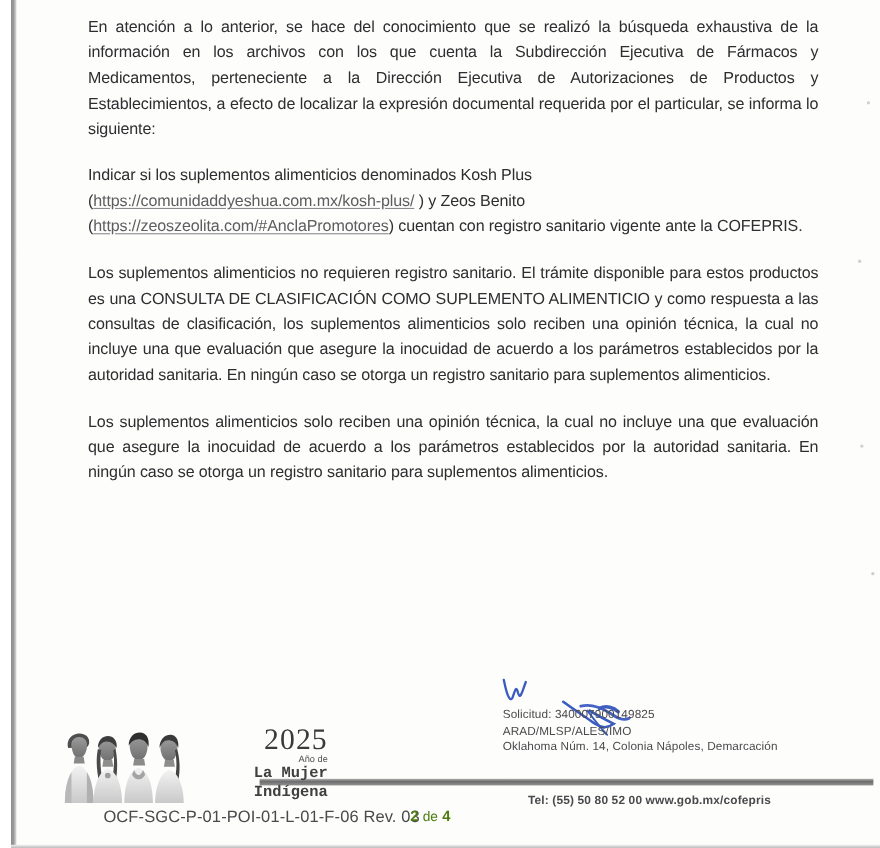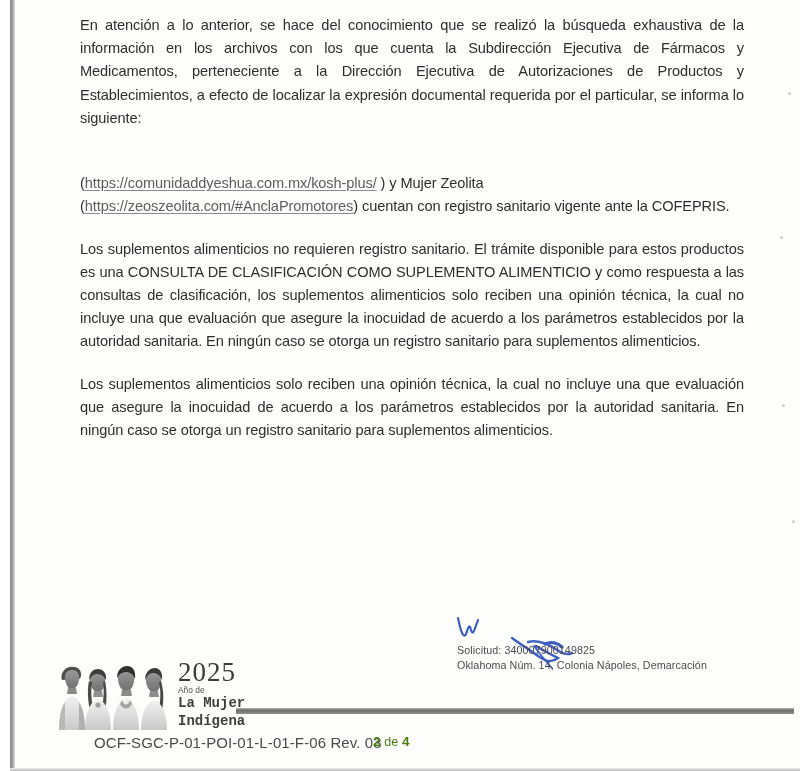--- a/index.html
+++ b/index.html
@@ -125,21 +125,21 @@
     left: 0;
     top: 0;
     width: 120px;
     height: 72px;
   }
   #logo-words {
     position: absolute;
     left: 122px;
     top: 0px;
     width: 120px;
-    text-align: left;
+    text-align: right;
     color: #2f2f31;
   }
   #logo-year {
     font-family: "Liberation Serif", serif;
     font-size: 27px;
     line-height: 28px;
     letter-spacing: 1px;
     color: #3a3a3c;
   }
   #logo-anode {
@@ -194,22 +194,22 @@
   <div class="speck" style="left:770px;top:236px;width:3px;height:3px;"></div>
   <div class="speck" style="left:772px;top:404px;width:3px;height:3px;"></div>
   <div class="speck" style="left:782px;top:520px;width:3px;height:3px;"></div>
   <div class="speck" style="left:93px;top:432px;width:2px;height:2px;"></div>
 
   <div id="body-text">
 
     <p class="para">En atención a lo anterior, se hace del conocimiento que se realizó la búsqueda exhaustiva de la información en los archivos con los que cuenta la Subdirección Ejecutiva de Fármacos y Medicamentos, perteneciente a la Dirección Ejecutiva de Autorizaciones de Productos y Establecimientos, a efecto de localizar la expresión documental requerida por el particular, se informa lo siguiente:</p>
 
     <p class="para nojust">
-      <br>
-      <span>(</span><a class="lnk" href="#">https://comunidaddyeshua.com.mx/kosh-plus/</a><span> ) y Mujer Zeolita</span><br>
+      <span>Indicar si los suplementos alimenticios denominados Kosh Plus</span><br>
+      <span>(</span><a class="lnk" href="#">https://comunidaddyeshua.com.mx/kosh-plus/</a><span> ) y Zeos Benito</span><br>
       <span>(</span><a class="lnk" href="#">https://zeoszeolita.com/#AnclaPromotores</a><span>) cuentan con registro sanitario vigente ante la COFEPRIS.</span>
     </p>
 
     <p class="para">Los suplementos alimenticios no requieren registro sanitario. El trámite disponible para estos productos es una CONSULTA DE CLASIFICACIÓN COMO SUPLEMENTO ALIMENTICIO y como respuesta a las consultas de clasificación, los suplementos alimenticios solo reciben una opinión técnica, la cual no incluye una que evaluación que  asegure la inocuidad  de acuerdo a los parámetros establecidos por la autoridad sanitaria. En ningún caso se otorga un registro sanitario para suplementos alimenticios.</p>
 
 
     <p class="para">Los suplementos alimenticios solo reciben una opinión técnica, la cual no incluye una que evaluación que  asegure la inocuidad  de acuerdo a los parámetros establecidos por la autoridad sanitaria. En ningún caso se otorga un registro sanitario para suplementos alimenticios.</p>
 
   </div>
 
@@ -218,25 +218,27 @@
     <svg id="signature" viewBox="0 0 200 70">
       <path d="M8 8 C10 18, 13 30, 16 24 C18 19, 19 12, 21 20 C23 27, 25 18, 28 10" stroke="#3a5bbf" stroke-width="2.1" fill="none" stroke-linecap="round"></path>
       <path d="M62 28 C70 34, 80 40, 88 46 C94 50, 100 54, 108 48 C100 44, 92 40, 86 36" stroke="#3a5bbf" stroke-width="2.3" fill="none" stroke-linecap="round"></path>
       <path d="M78 32 C86 30, 96 33, 104 38 C110 42, 116 46, 122 43" stroke="#4463c4" stroke-width="2.6" fill="none" stroke-linecap="round"></path>
       <path d="M84 36 C90 44, 96 52, 102 58" stroke="#3a5bbf" stroke-width="1.7" fill="none" stroke-linecap="round"></path>
       <path d="M95 34 C101 31, 108 33, 112 37" stroke="#3f5ec2" stroke-width="3.2" fill="none" stroke-linecap="round"></path>
     </svg>
 
     <div id="stamp">
       <div class="sline">Solicitud: 340007900149825</div>
+      <div class="sline">ARAD/MLSP/ALES/IMO</div>
       <div class="sline">Oklahoma Núm. 14, Colonia Nápoles, Demarcación</div>
     </div>
 
     <div id="footer-rule"></div>
 
+    <div id="tel-line">Tel: (55) 50 80 52 00 www.gob.mx/cofepris</div>
 
     <div id="logo-block">
 
       <svg id="logo-figures" viewBox="0 0 120 72">
         <defs>
           <linearGradient id="gsk" x1="0" y1="0" x2="0" y2="1">
             <stop offset="0%" stop-color="#9b9b9b"></stop>
             <stop offset="100%" stop-color="#6f6f6f"></stop>
           </linearGradient>
           <linearGradient id="gbl" x1="0" y1="0" x2="0" y2="1">

